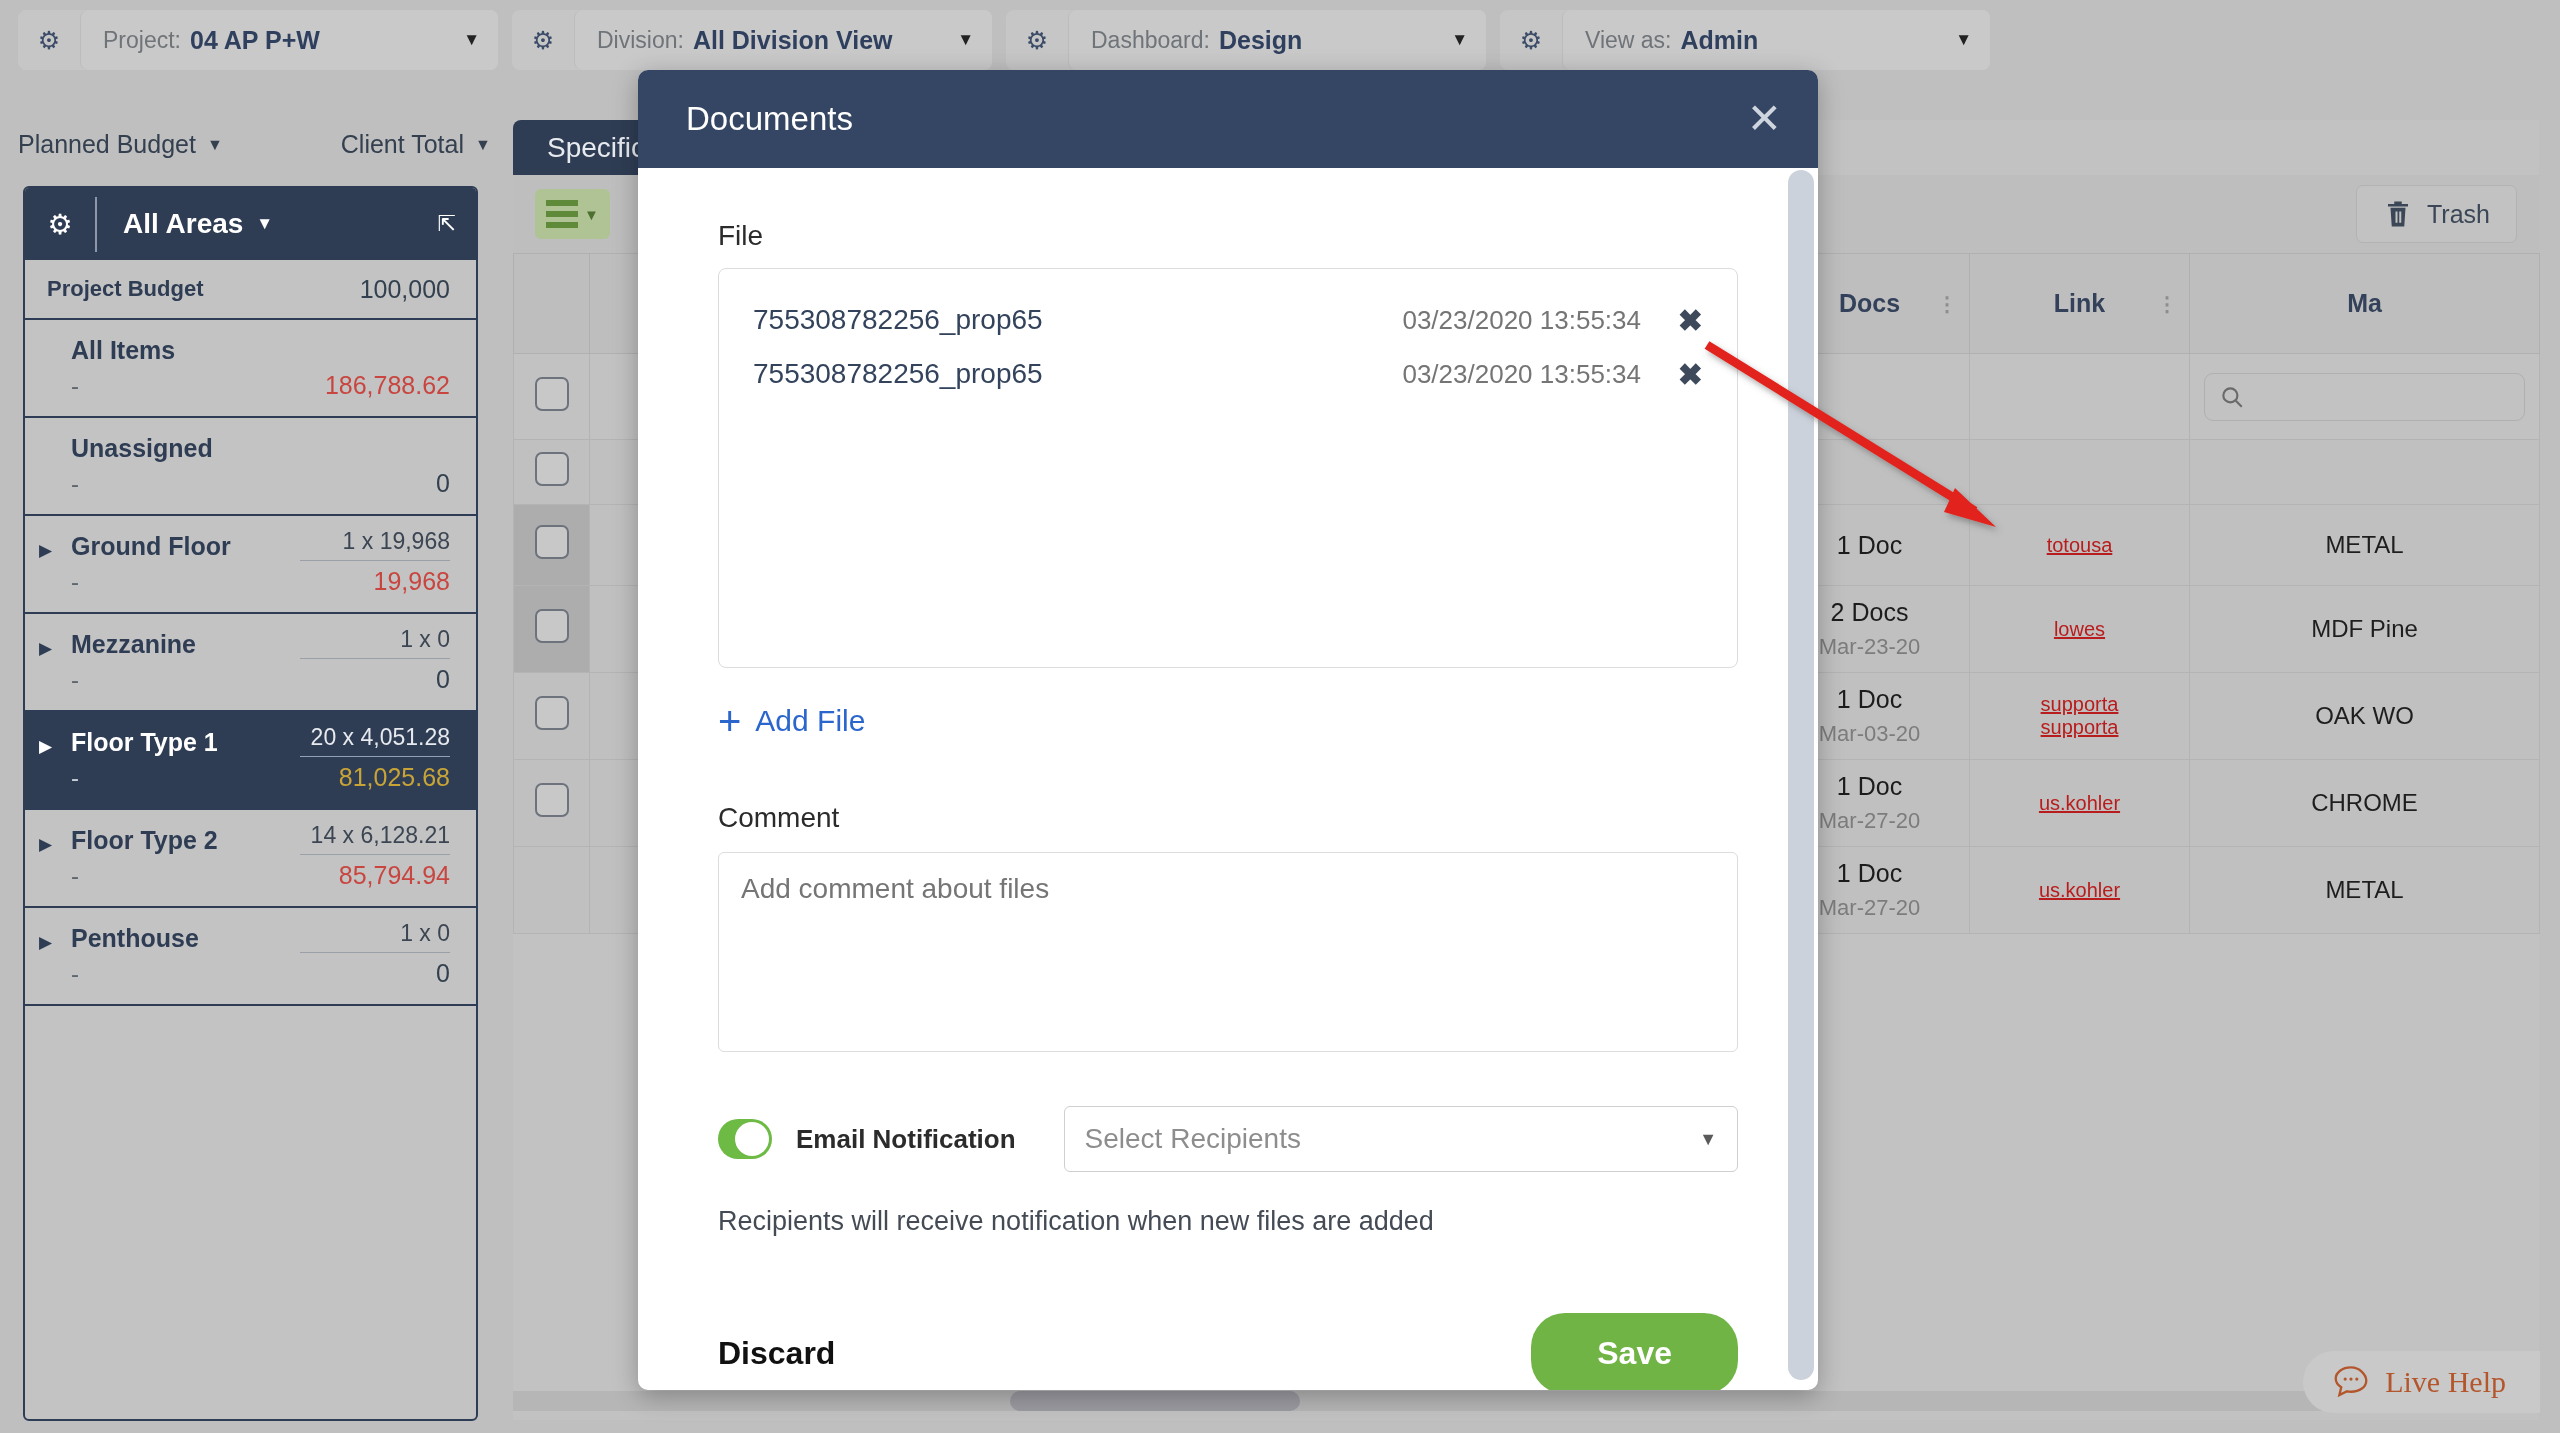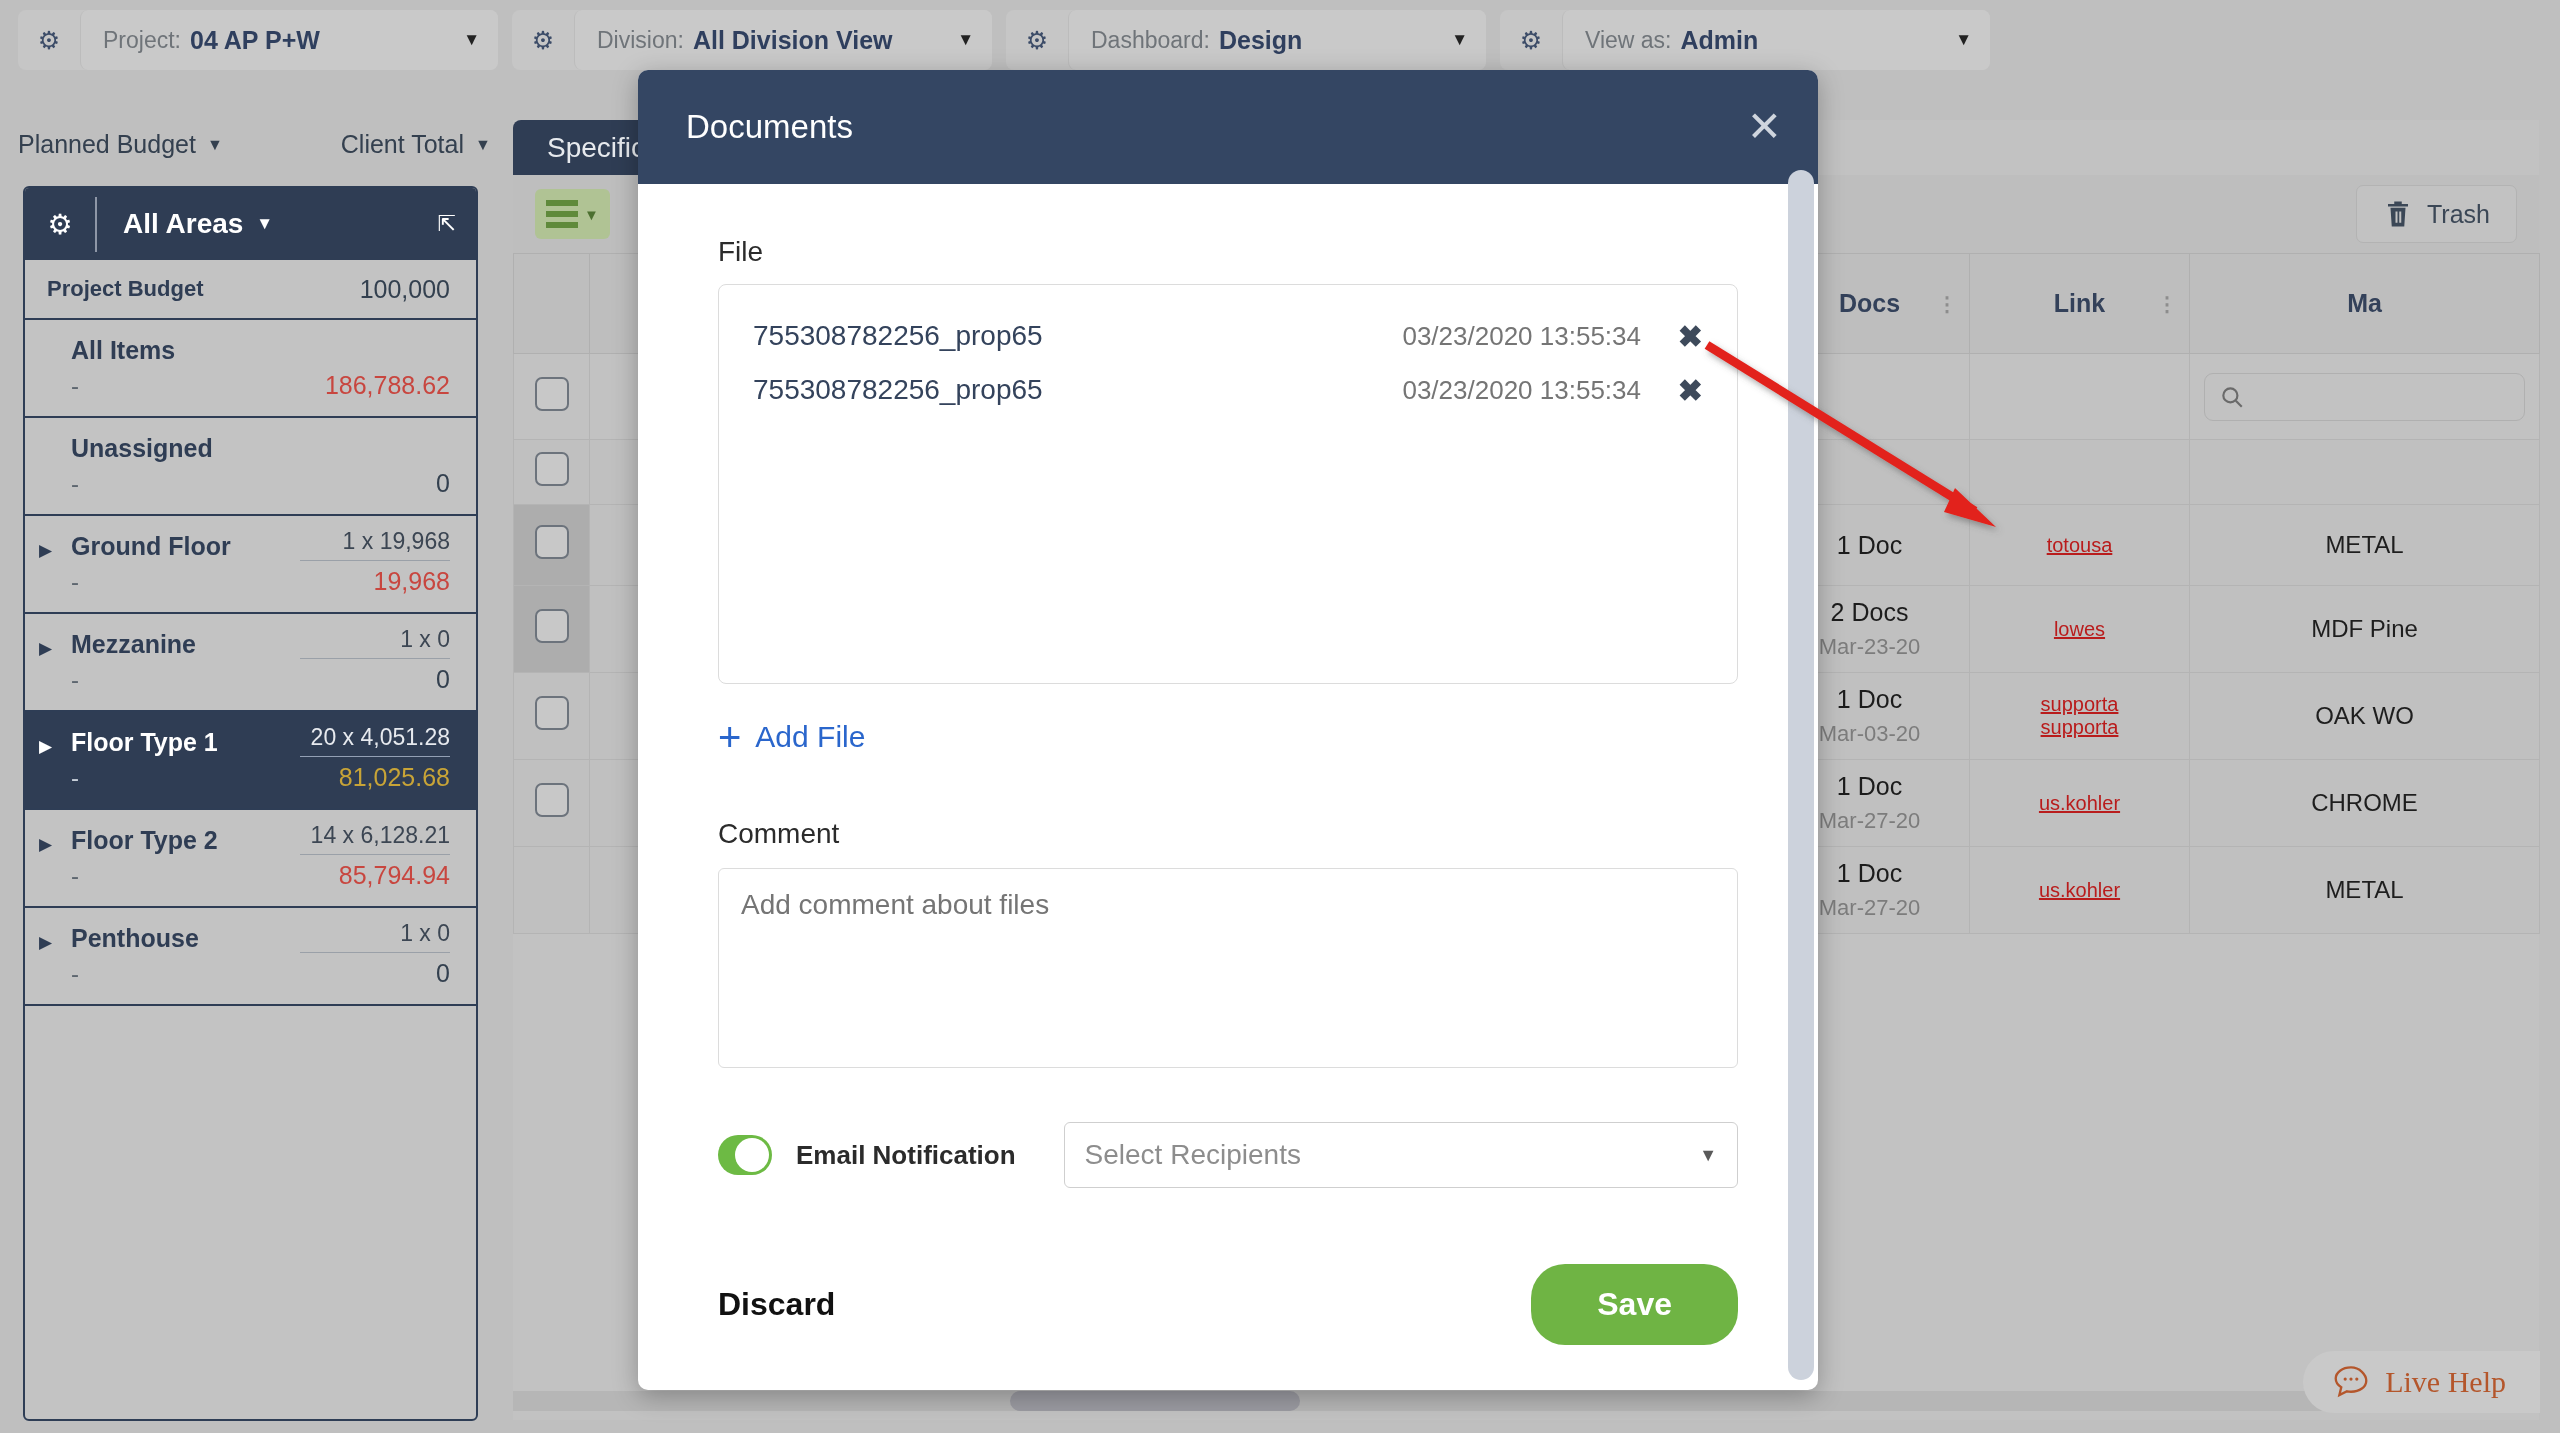--- a/index.html
+++ b/index.html
@@ -164,21 +164,21 @@
     color: #b4562b; font-size: 30px; font-family: "Liberation Serif", serif;
   }
 
   
   .modal {
     position: absolute; left: 638px; top: 70px; width: 1180px; height: 1320px;
     background: #fff; border-radius: 10px; overflow: hidden;
     box-shadow: 0 6px 26px rgba(0,0,0,.28);
   }
   .modal-head {
-    height: 114px; background: #344663; display: flex; align-items: center;
+    height: 98px; background: #344663; display: flex; align-items: center;
     padding: 0 36px 0 48px; color: #fff;
   }
   .modal-head .mtitle { font-size: 33px; }
   .modal-head .mclose { margin-left: auto; font-size: 42px; color: #cfd5de; line-height: 1; }
   .modal-body { padding: 52px 80px 0 80px; position: relative; }
   .flabel { font-size: 28px; color: #2b2b2b; margin-bottom: 16px; }
   .filebox {
     border: 1px solid #dcdcdc; border-radius: 8px; height: 400px; padding: 24px 22px;
   }
   .filerow {
@@ -600,20 +600,21 @@
         <div class="toggle">
             <span class="knob"></span>
           </div>
         <span class="notifylbl">Email Notification</span>
         <div class="recipsel">
           <span>Select Recipients</span>
           <span class="cc">▼</span>
         </div>
       </div>
 
+      <div class="nhelp">Recipients will receive notification when new files are added</div>
     </div>
 
     <div class="modal-foot">
       <span class="discard">Discard</span>
       <span class="savebtn">Save</span>
     </div>
 
     <div class="modal-vscroll"></div>
   </div>
 

